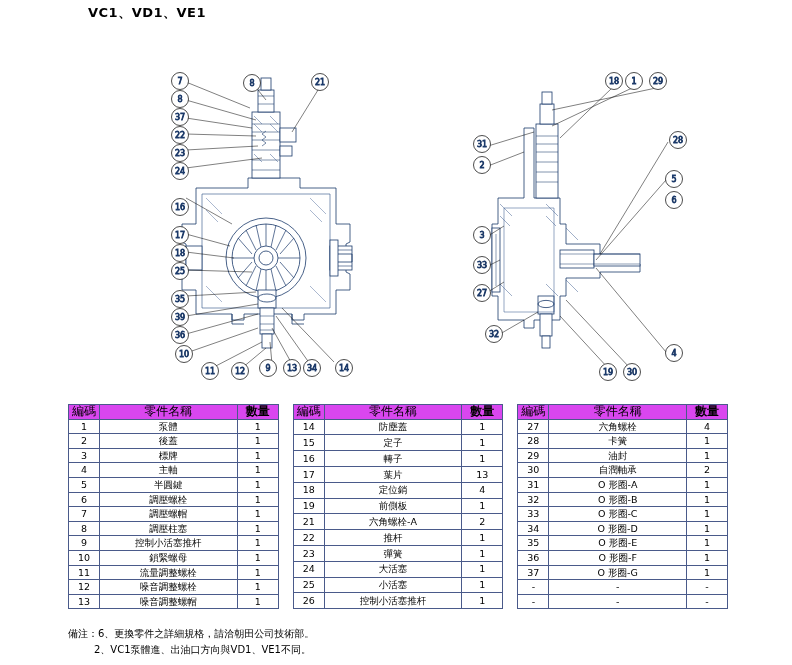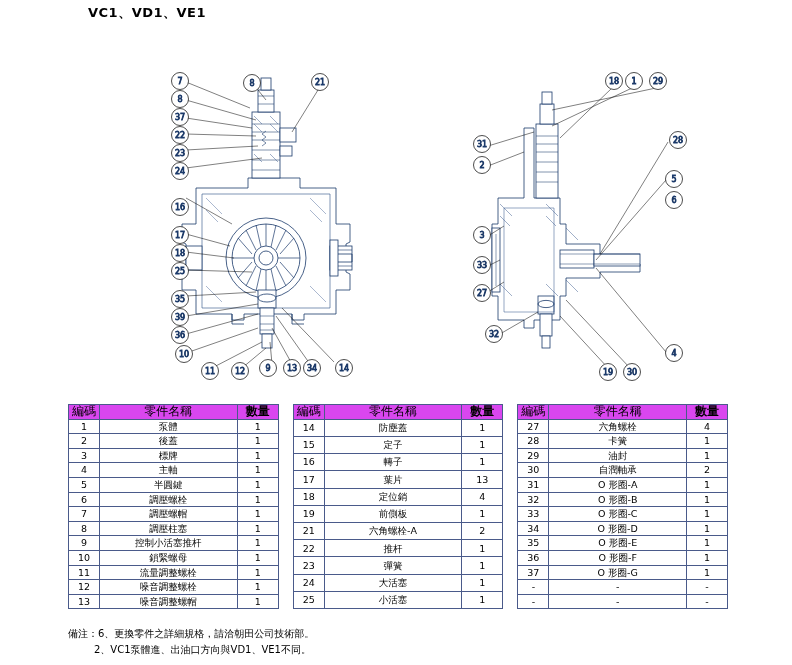--- a/index.html
+++ b/index.html
@@ -477,20 +477,25 @@
       <tr>
           <td>24</td>
           <td>大活塞</td>
           <td>1</td>
         </tr>
       <tr>
           <td>25</td>
           <td>小活塞</td>
           <td>1</td>
         </tr>
+      <tr>
+          <td>26</td>
+          <td>控制小活塞推杆</td>
+          <td>1</td>
+        </tr>
     </tbody>
   </table>
 
   <table class="t3">
     <thead>
         <tr>
       <th class="c-no">編碼</th>
       <th class="c-name">零件名稱</th>
       <th class="c-qty">數量</th>
     </tr>

